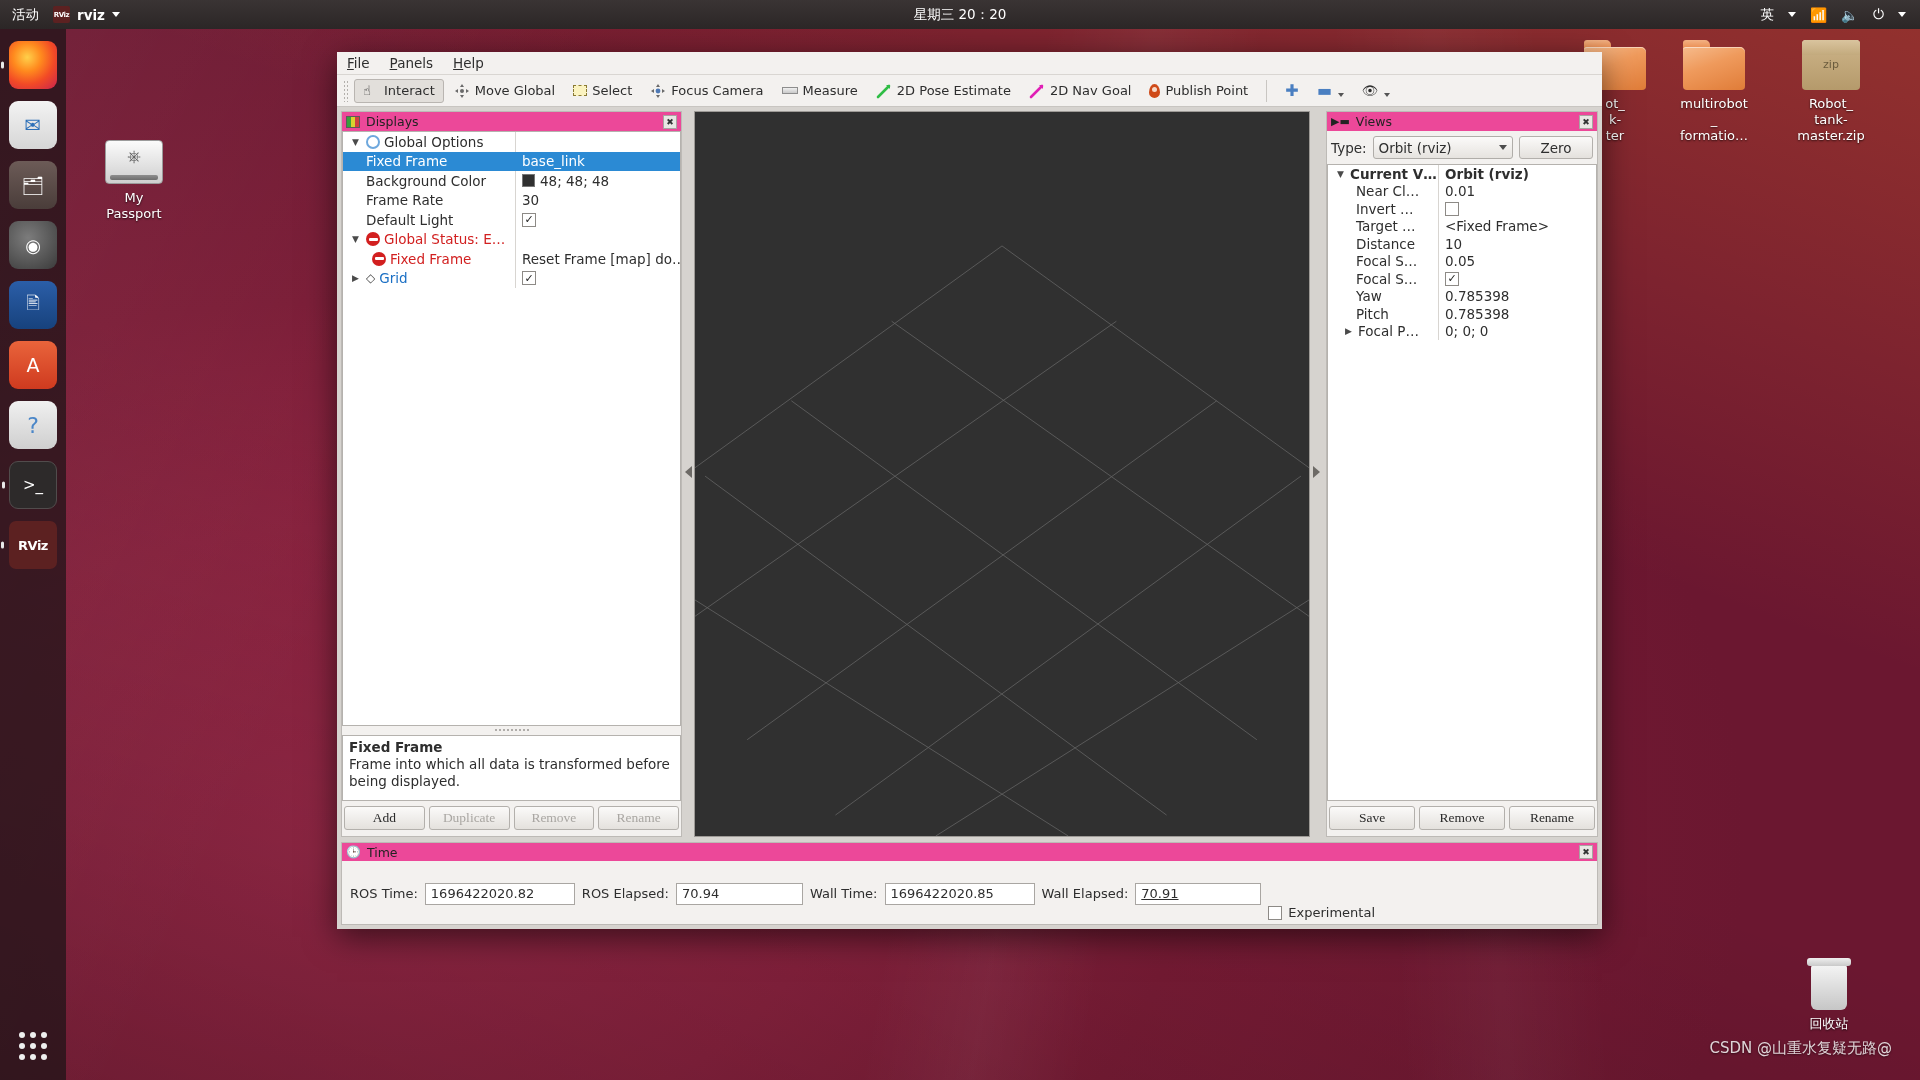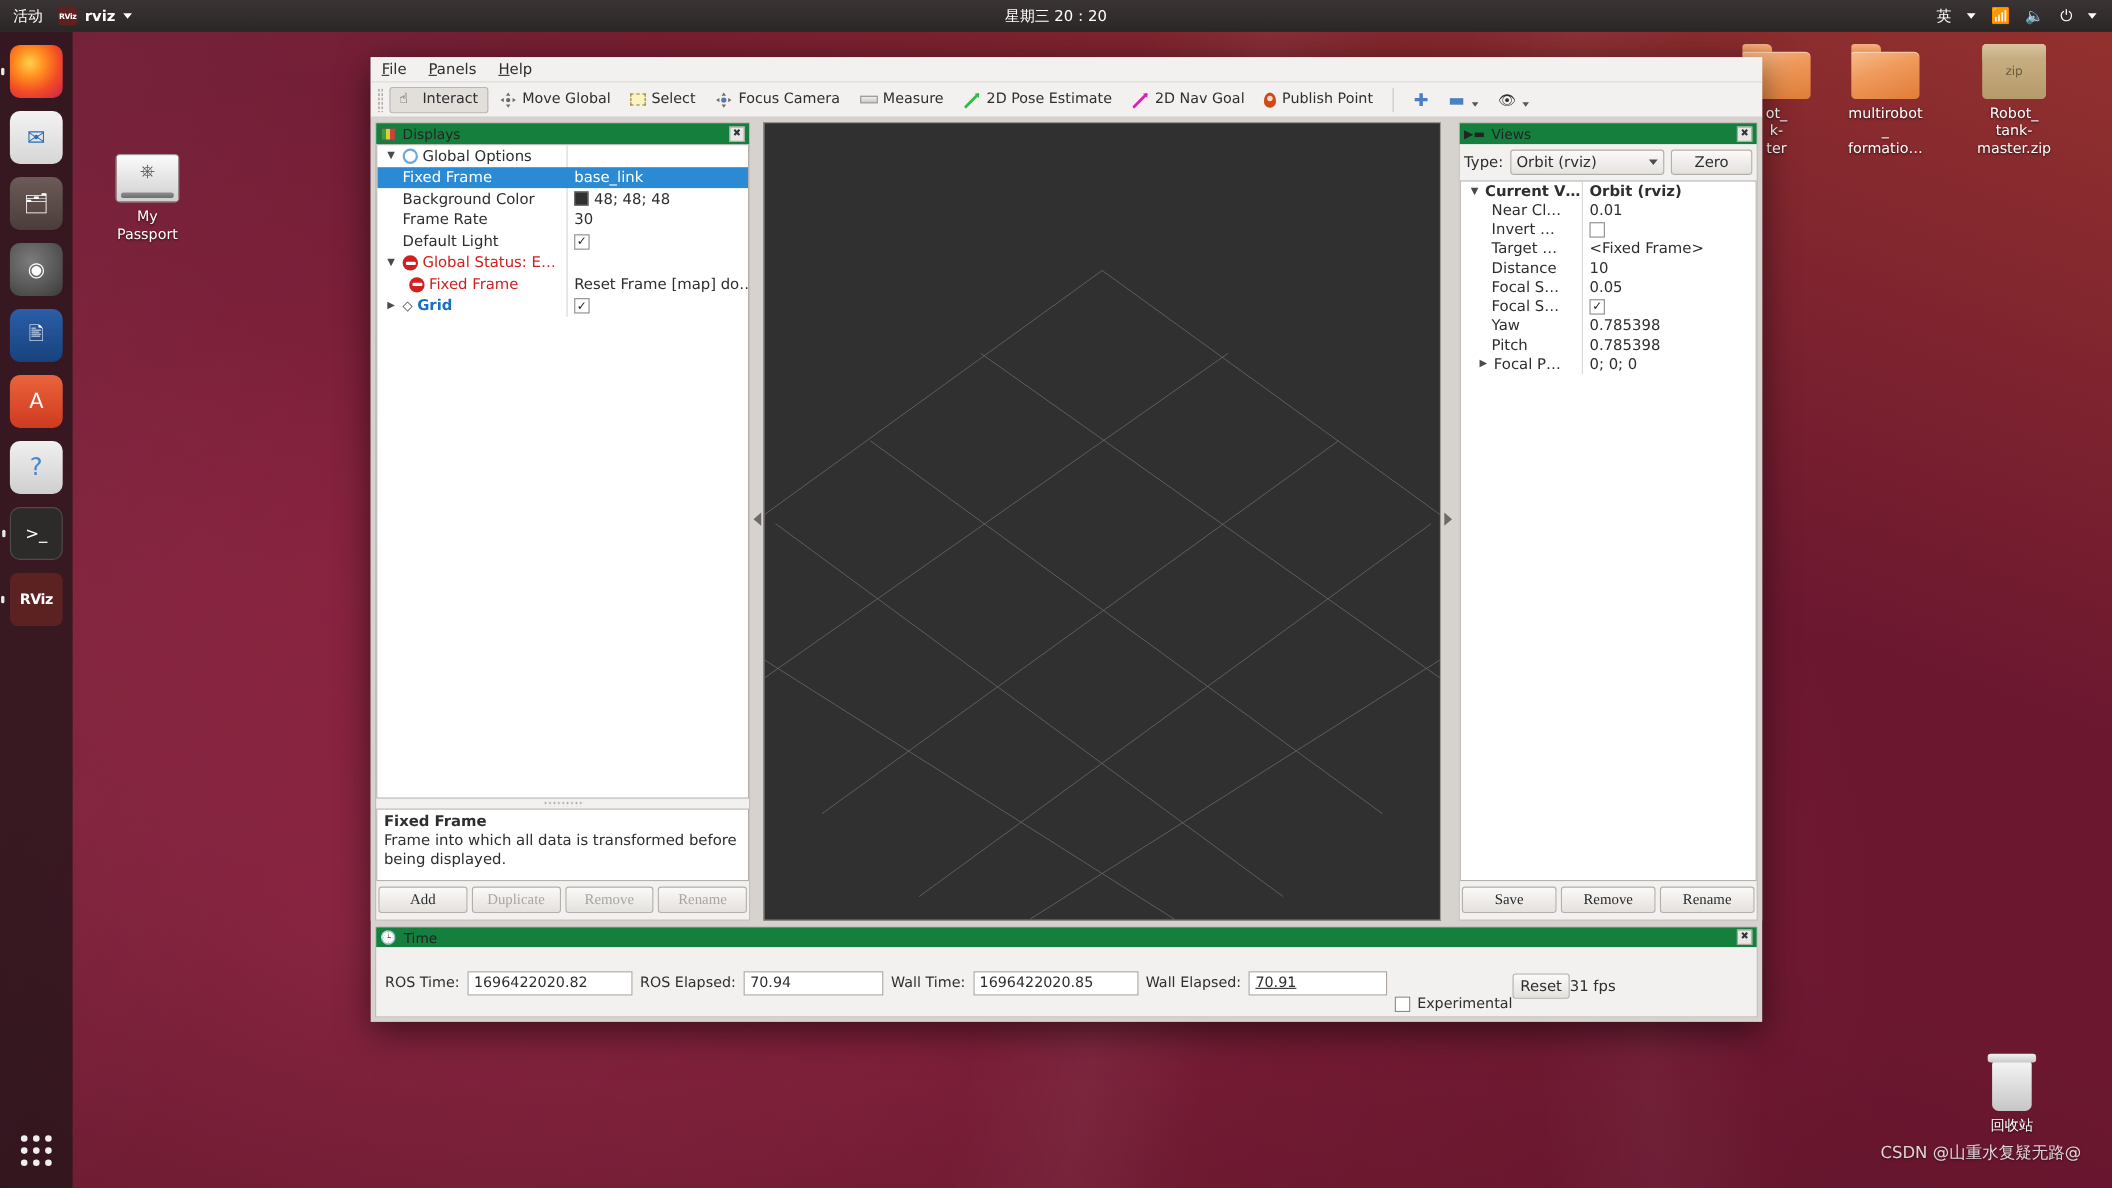--- a/index.html
+++ b/index.html
@@ -136,41 +136,41 @@
   .plus-ico{ color:#4a7fc1; font-size:16px; font-weight:bold; }
   .minus-ico{ color:#4a7fc1; font-size:16px; font-weight:bold; }
   .eye-ico{ font-size:13px; }
   .mini-caret{ width:0;height:0;border-left:3.5px solid transparent;border-right:3.5px solid transparent;
     border-top:4px solid #555; margin-top:9px; margin-left:1px;}
 
   #workarea{ flex:1; display:flex; background:#d6d3cf; padding:0; min-height:0;}
 
   
   .dockpanel{ background:#f3f1ef; display:flex; flex-direction:column; border:1px solid #bdbab6; }
-  .dock-title{ height:19px; background:#15803d; display:flex; align-items:center; gap:6px;
+  .dock-title{ height:19px; background:#ec4899; display:flex; align-items:center; gap:6px;
     padding:0 4px; font-size:12.5px; color:#232323;}
   .dock-title .x{ margin-left:auto; width:14px;height:14px; background:#e9e7e4; border:1px solid #a8a5a1;
     display:flex;align-items:center;justify-content:center; font-size:9px; color:#333;}
   .mon-ico{ width:14px;height:12px; background:linear-gradient(90deg,#39a03c 0 33%,#d8d230 33% 66%,#cf4040 66% 100%);
     border:1px solid #5a5a5a; }
 
   #displays{ width:341px; margin:4px 0 0 4px; }
   .tree{ flex:1; background:#fff; border:1px solid #b5b2ae; margin:0; overflow:hidden; position:relative;}
   .trow{ display:flex; height:19.5px; align-items:center; font-size:13.5px; }
   .trow.sel{ background:#2b8ad4; color:#fff;}
   .tname{ width:172px; display:flex; align-items:center; gap:4px; padding-left:6px; white-space:nowrap; overflow:hidden;}
   .tval{ flex:1; padding-left:6px; border-left:1px solid #d8d5d1; white-space:nowrap; overflow:hidden; height:19.5px; display:flex; align-items:center; gap:5px;}
   .trow.sel .tval{ border-left-color:#2b8ad4; }
   .twig{ width:13px; text-align:center; font-size:9px; color:#4a4a4a;}
   .gear{ width:14px;height:14px;border-radius:50%; border:2.5px solid #6ea8dd; }
   .err-ico{ width:14px;height:14px;border-radius:50%;background:#d21f1f; position:relative;}
   .err-ico::after{content:"";position:absolute;left:2.5px;top:5.5px;width:9px;height:3px;background:#fff;border-radius:1px;}
   .grid-ico{ color:#4a4a4a; font-size:12px; }
   .red{ color:#d22020; }
-  .blue{ color:#1a6fc4; font-weight:bold;}
+  .blue{ color:#1a6fc4; font-weight:normal;}
   .swatch{ width:13px;height:13px;background:#303030;border:1px solid #777;}
   .chk{ width:14px;height:14px;border:1px solid #8d8a86;background:#fff;display:inline-flex;
     align-items:center;justify-content:center;font-size:11px;color:#222;}
   .indent1{ padding-left:23px; }
   .grabber{ height:9px; display:flex; align-items:center; justify-content:center;}
   .grabber i{ display:block; width:36px;height:5px;
     background-image:radial-gradient(#b0adaa 1px, transparent 1px); background-size:4px 4px;}
   .descbox{ height:66px; background:#fff; border:1px solid #b5b2ae; padding:3px 6px; font-size:13.5px; line-height:17px;}
   .descbox b{ font-weight:bold; }
   .btnrow{ display:flex; gap:4px; padding:5px 2px 6px;font-family:Liberation Serif, serif;}
@@ -631,22 +631,18 @@
         <span class="tinput w127">70.94</span>
         <span>Wall Time:</span>
         <span class="tinput w150b">1696422020.85</span>
         <span>Wall Elapsed:</span>
         <span class="tinput w126">70.91</span>
         <span class="exp">
           <span class="chk"></span>
           <span>Experimental</span>
         </span>
       </div>
-      <div class="timefoot">
-        <span class="resetbtn">Reset</span>
-        <span class="fps">31 fps</span>
-      </div>
     </div>
   </div>
 
 </div>
 
 <div id="watermark">CSDN @山重水复疑无路@</div>
 
 </body></html>

